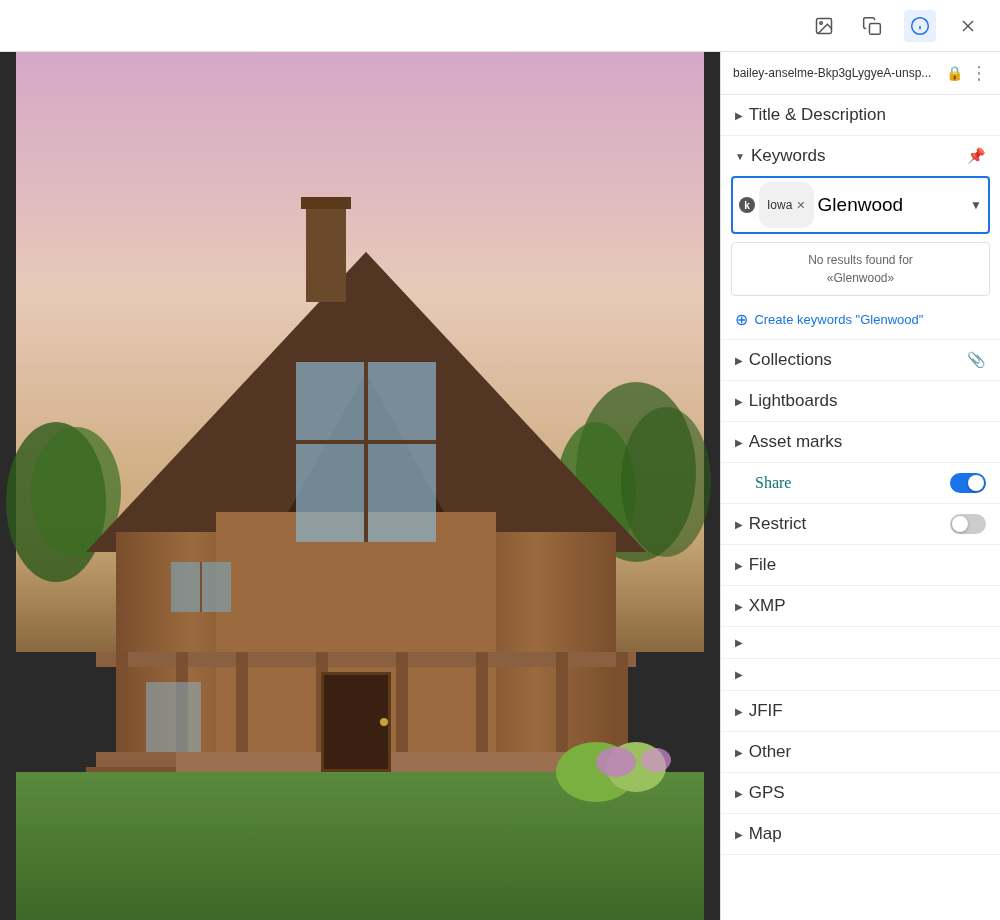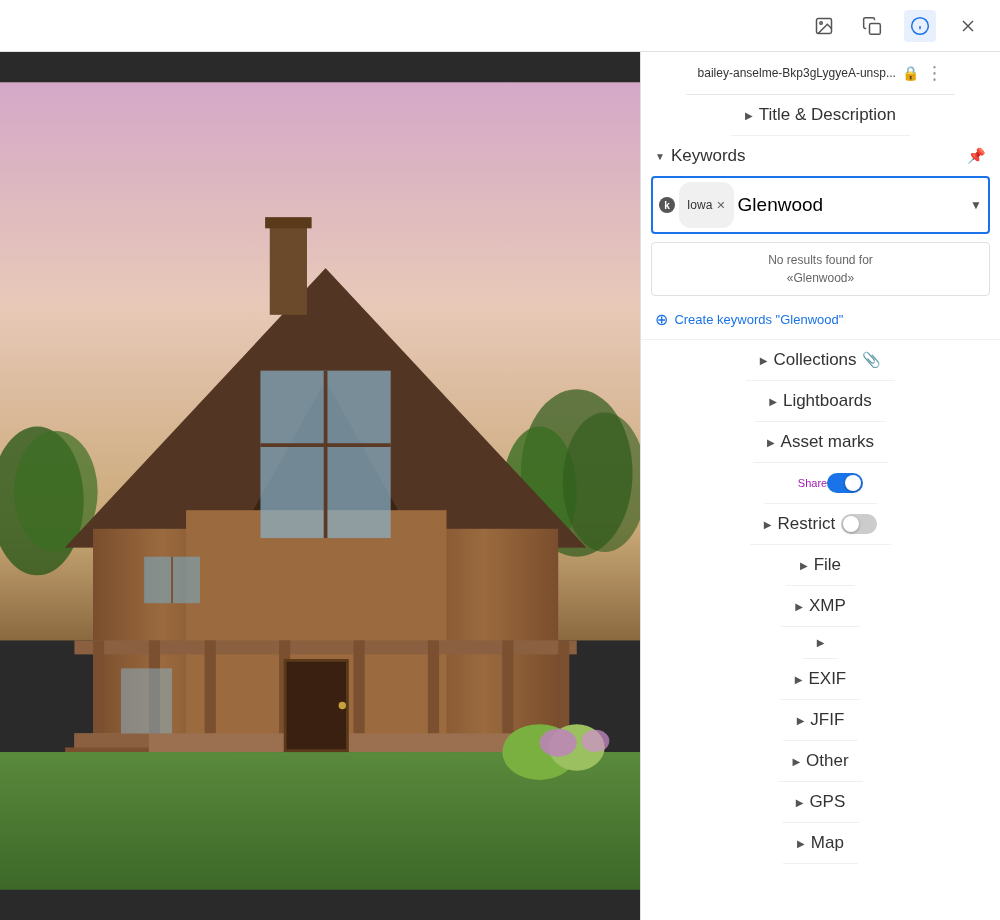--- a/index.html
+++ b/index.html
@@ -56,28 +56,27 @@
       position: relative;
     }
     
     .house-scene {
       width: 100%;
       height: 100%;
     }
 
     
     .right-panel {
-      width: 360px;
+      width: 280px;
       background: #fff;
       border-left: 1px solid #e0e0e0;
       display: flex;
       flex-direction: column;
       overflow-y: auto;
       flex-shrink: 0;
-      align-items: center;
     }
 
     
     .panel-header {
       padding: 10px 12px;
       border-bottom: 1px solid #e8e8e8;
       display: flex;
       align-items: center;
       gap: 6px;
       background: #fff;
@@ -247,24 +246,25 @@
     }
 
     
     .share-row {
       display: flex;
       align-items: center;
       padding: 10px 14px;
       border-bottom: 1px solid #f0f0f0;
     }
     .share-label {
-      font-size: 11px;
-      color: #a21caf;
+      font-size: 16px;
+      color: #0f766e;
       flex: 1;
       padding-left: 20px;
+      font-family: Liberation Serif, serif;
     }
   </style>
 </head>
 <body>
 
 <div class="toolbar">
   <div class="toolbar-icon">
     <svg width="20" height="20" viewBox="0 0 24 24" fill="none" stroke="currentColor" stroke-width="1.8">
       <rect x="3" y="3" width="18" height="18" rx="2"></rect>
       <circle cx="8.5" cy="8.5" r="1.5"></circle>
@@ -466,21 +466,20 @@
       <span class="section-arrow">▶</span>
       <span class="section-label">XMP</span>
     </div>
 
     <div class="section-row">
       <span class="section-arrow">▶</span>
     </div>
 
     <div class="section-row">
       <span class="section-arrow">▶</span>
-      <span class="section-label">EXIF</span>
     </div>
 
     <div class="section-row">
       <span class="section-arrow">▶</span>
       <span class="section-label">JFIF</span>
     </div>
 
     <div class="section-row">
       <span class="section-arrow">▶</span>
       <span class="section-label">Other</span>

